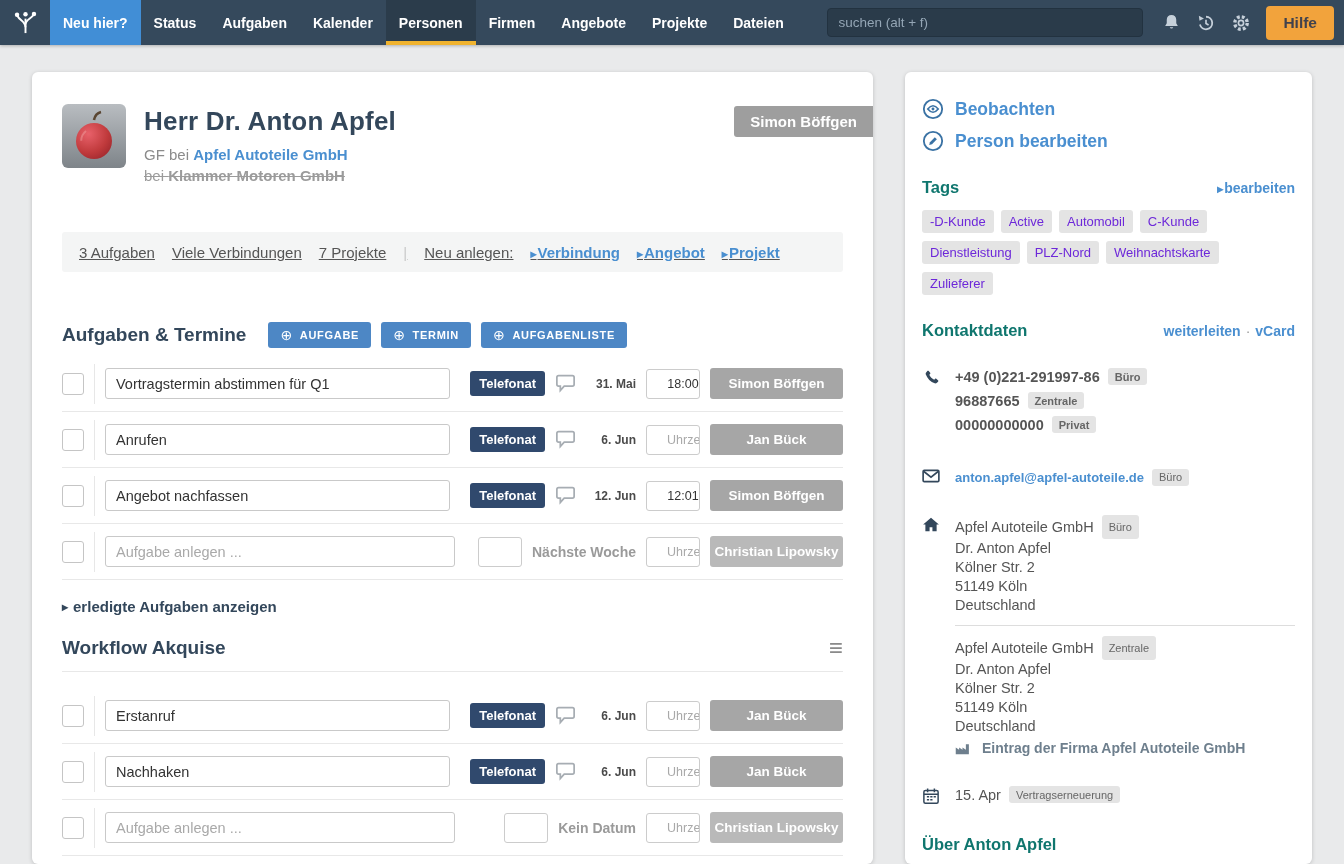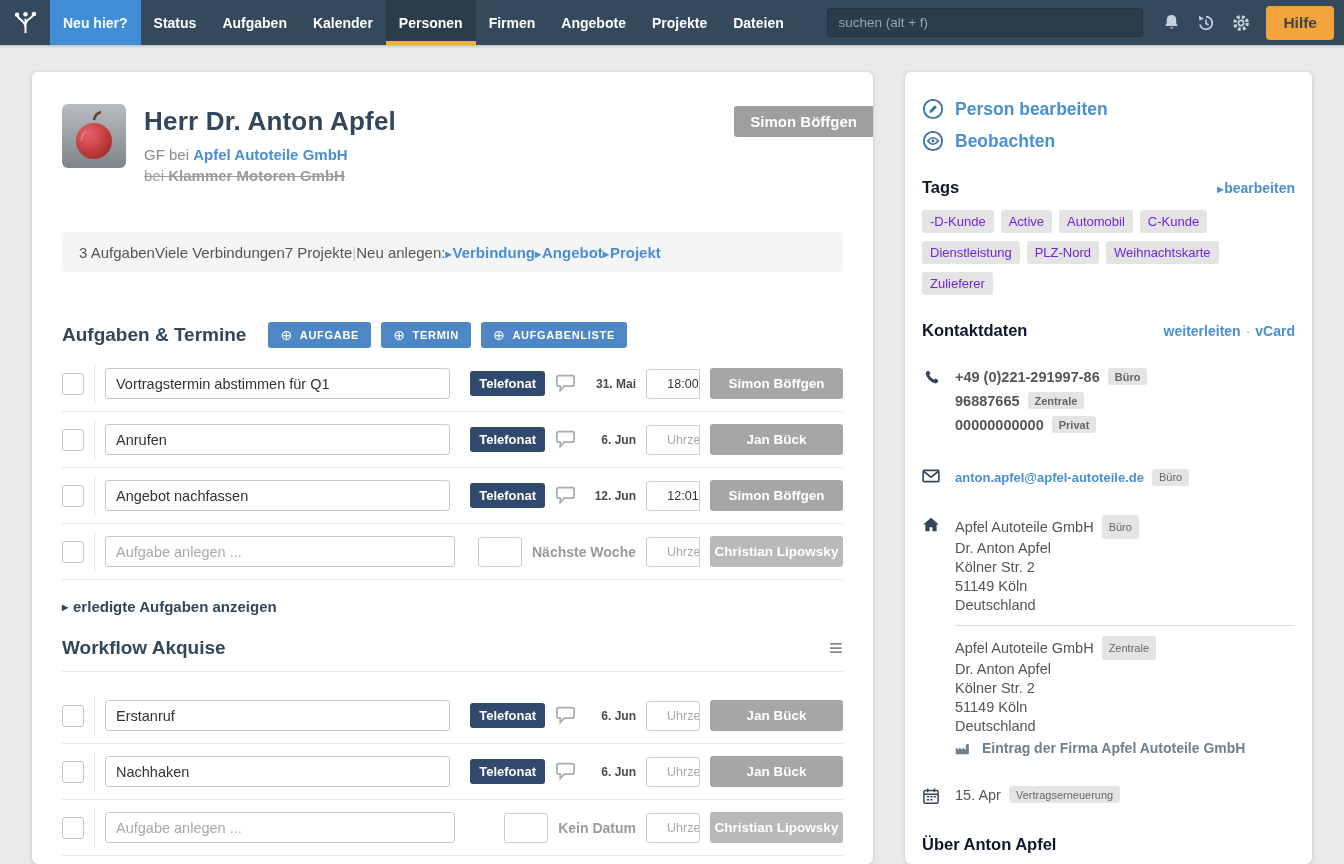--- a/index.html
+++ b/index.html
@@ -29,21 +29,21 @@
   .avatar{width:64px;height:64px;border-radius:6px;overflow:hidden;flex:none;cursor:pointer;}
   .head-text{margin-left:18px;padding-top:2px;}
   h1{font-size:26px;color:#33475b;letter-spacing:.2px;}
   .role-line{margin-top:9px;font-size:15px;color:#8b8b8b;}
   .company-link{color:#4a8fd0;font-weight:bold;cursor:pointer;}
   .former-line{margin-top:4px;font-size:15px;color:#9b9b9b;text-decoration:line-through;}
   .former-company{font-weight:bold;}
   .badge-responsible{position:absolute;top:34px;right:0;background:#9e9e9e;color:#fff;font-size:15px;font-weight:bold;padding:7px 16px;border-radius:3px 0 0 3px;cursor:pointer;}
 
   
-  .summary-bar{margin-top:44px;height:40px;background:#f4f5f5;border-radius:3px;display:flex;align-items:center;padding:0 17px;font-size:15px;color:#555;}
+  .summary-bar{margin-top:44px;height:40px;background:#f4f5f5;border-radius:3px;display:flex;align-items:center;gap:17px;padding:0 17px;font-size:15px;color:#555;text-decoration:underline;}
   .summary-bar .pipe{color:#c9c9c9;}
   .blue-link{color:#4a8fd0;font-weight:bold;cursor:pointer;}
   .tri{font-size:12px;margin-right:1px;}
   .dark-tri{color:#33475b;}
 
   
   .section-head{margin-top:50px;display:flex;align-items:center;gap:10px;}
   h2{font-size:19px;color:#33475b;margin-right:12px;}
   .btn-blue{display:inline-flex;align-items:center;gap:7px;background:#4d87c5;color:#fff;border:none;font-family:inherit;font-size:11px;font-weight:bold;letter-spacing:.7px;padding:7px 12px;border-radius:3px;cursor:pointer;}
   .btn-blue .plus{font-size:14px;line-height:10px;font-weight:normal;}
@@ -63,21 +63,21 @@
   .mini-input{width:44px;height:30px;border:1px solid #ccc;border-radius:3px;font-family:inherit;outline:none;}
   .date-label{font-size:14px;font-weight:bold;color:#9a9a9a;white-space:nowrap;}
   .assignee{width:133px;height:31px;display:flex;align-items:center;justify-content:center;background:#a6a6a6;color:#fff;font-weight:bold;font-size:13.5px;border-radius:3px;cursor:pointer;white-space:nowrap;flex:none;}
   .assignee.light{background:#b9b9b9;}
   .show-link{display:inline-flex;align-items:center;gap:4px;margin-top:18px;color:#33475b;font-weight:bold;font-size:15px;cursor:pointer;}
   .wf-head{margin-top:22px;display:flex;align-items:center;border-bottom:1px solid #e8e8e8;padding-bottom:12px;}
   .menu-icon{margin-left:auto;color:#8a8a8a;font-size:24px;line-height:16px;cursor:pointer;}
 
   
   .side-action{display:flex;align-items:center;gap:11px;color:#4a8fd0;font-weight:bold;font-size:17.5px;cursor:pointer;margin-bottom:10px;}
-  h3{font-size:16.5px;color:#0f172a;}
+  h3{font-size:16.5px;color:#0f766e;}
   .side-sec-head{display:flex;align-items:baseline;margin-top:26px;}
   .side-sec-head .right{margin-left:auto;font-size:14px;display:flex;align-items:center;gap:5px;}
   .chips{margin-top:13px;display:flex;flex-wrap:wrap;gap:8px 7px;}
   .chip{background:#e4e4e4;color:#6d28d9;font-size:13px;padding:4px 8px;border-radius:3px;cursor:pointer;}
   .chip.sm{font-size:11px;padding:2.5px 7px;color:#666;margin-left:8px;cursor:default;display:inline-block;vertical-align:1px;}
   .contact-row{display:flex;margin-top:28px;}
   .contact-row .cicon{width:33px;flex:none;padding-top:1px;}
   .phone-line{margin-bottom:7px;font-size:14.5px;color:#555;font-weight:bold;}
   .email-link{color:#4a8fd0;font-weight:bold;font-size:13px;cursor:pointer;}
   .addr{font-size:14.5px;color:#555;line-height:19px;}
@@ -314,35 +314,35 @@
     </div>
   </div>
 </section>
 
 <aside class="card card-side">
 
   <div class="side-action">
     <span style="display:flex;">
       <svg viewBox="0 0 24 24" width="22" height="22">
         <circle cx="12" cy="12" r="10" fill="none" stroke="#3a72a4" stroke-width="2"></circle>
-        <path d="M7.8 16.4l.9-3.1 5.3-5.3 2.2 2.2-5.3 5.3z" fill="#3a72a4"></path>
-      </svg>
-    </span>
-    <span>Person bearbeiten</span>
+        <path d="M6.3 12c1.9-2.4 3.8-3.5 5.7-3.5S15.8 9.6 17.7 12c-1.9 2.4-3.8 3.5-5.7 3.5S8.2 14.4 6.3 12z" fill="none" stroke="#3a72a4" stroke-width="1.8"></path>
+        <circle cx="12" cy="12" r="1.6" fill="#3a72a4"></circle>
+      </svg>
+    </span>
+    <span>Beobachten</span>
   </div>
 
   <div class="side-action">
     <span style="display:flex;">
       <svg viewBox="0 0 24 24" width="22" height="22">
         <circle cx="12" cy="12" r="10" fill="none" stroke="#3a72a4" stroke-width="2"></circle>
-        <path d="M6.3 12c1.9-2.4 3.8-3.5 5.7-3.5S15.8 9.6 17.7 12c-1.9 2.4-3.8 3.5-5.7 3.5S8.2 14.4 6.3 12z" fill="none" stroke="#3a72a4" stroke-width="1.8"></path>
-        <circle cx="12" cy="12" r="1.6" fill="#3a72a4"></circle>
-      </svg>
-    </span>
-    <span>Beobachten</span>
+        <path d="M7.8 16.4l.9-3.1 5.3-5.3 2.2 2.2-5.3 5.3z" fill="#3a72a4"></path>
+      </svg>
+    </span>
+    <span>Person bearbeiten</span>
   </div>
 
   <div class="side-sec-head">
     <h3>Tags</h3>
     <span class="right">
       <a class="blue-link"><span class="tri">▸</span><span>bearbeiten</span></a>
     </span>
   </div>
   <div class="chips">
     <span class="chip">-D-Kunde</span>

